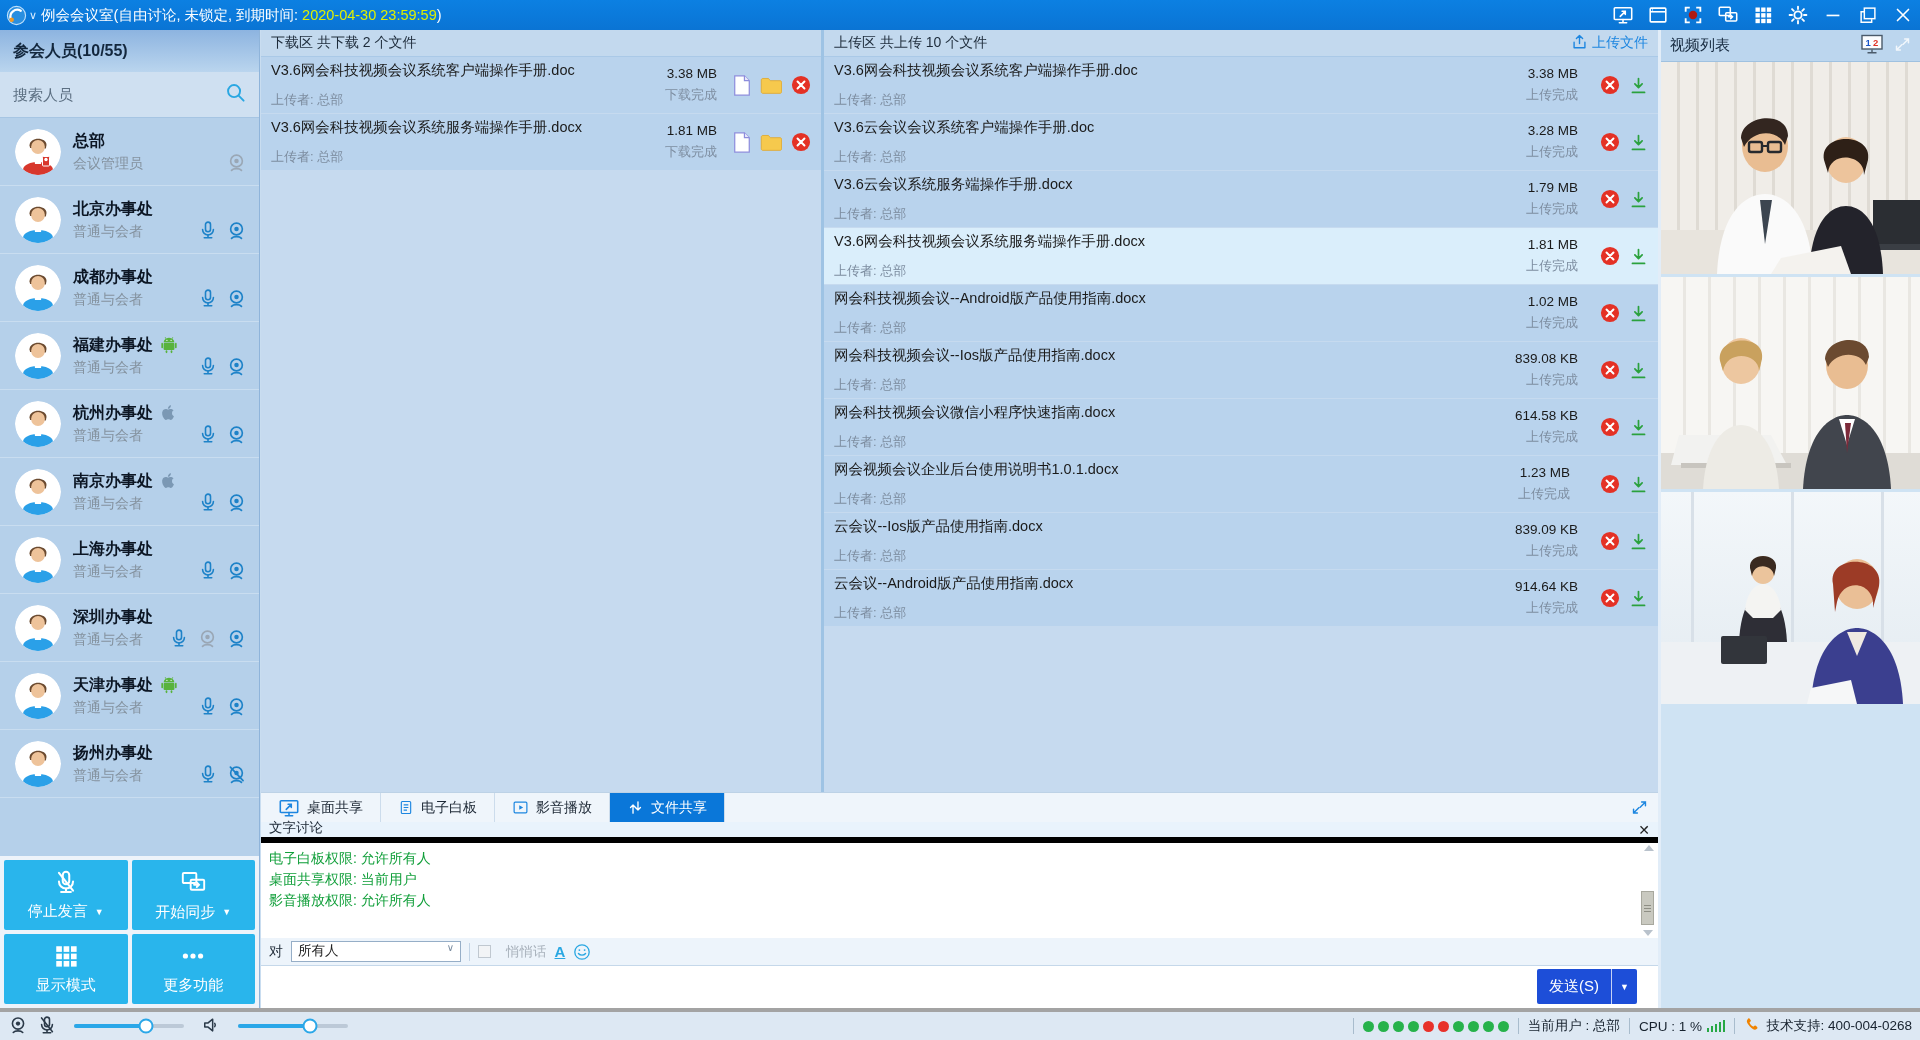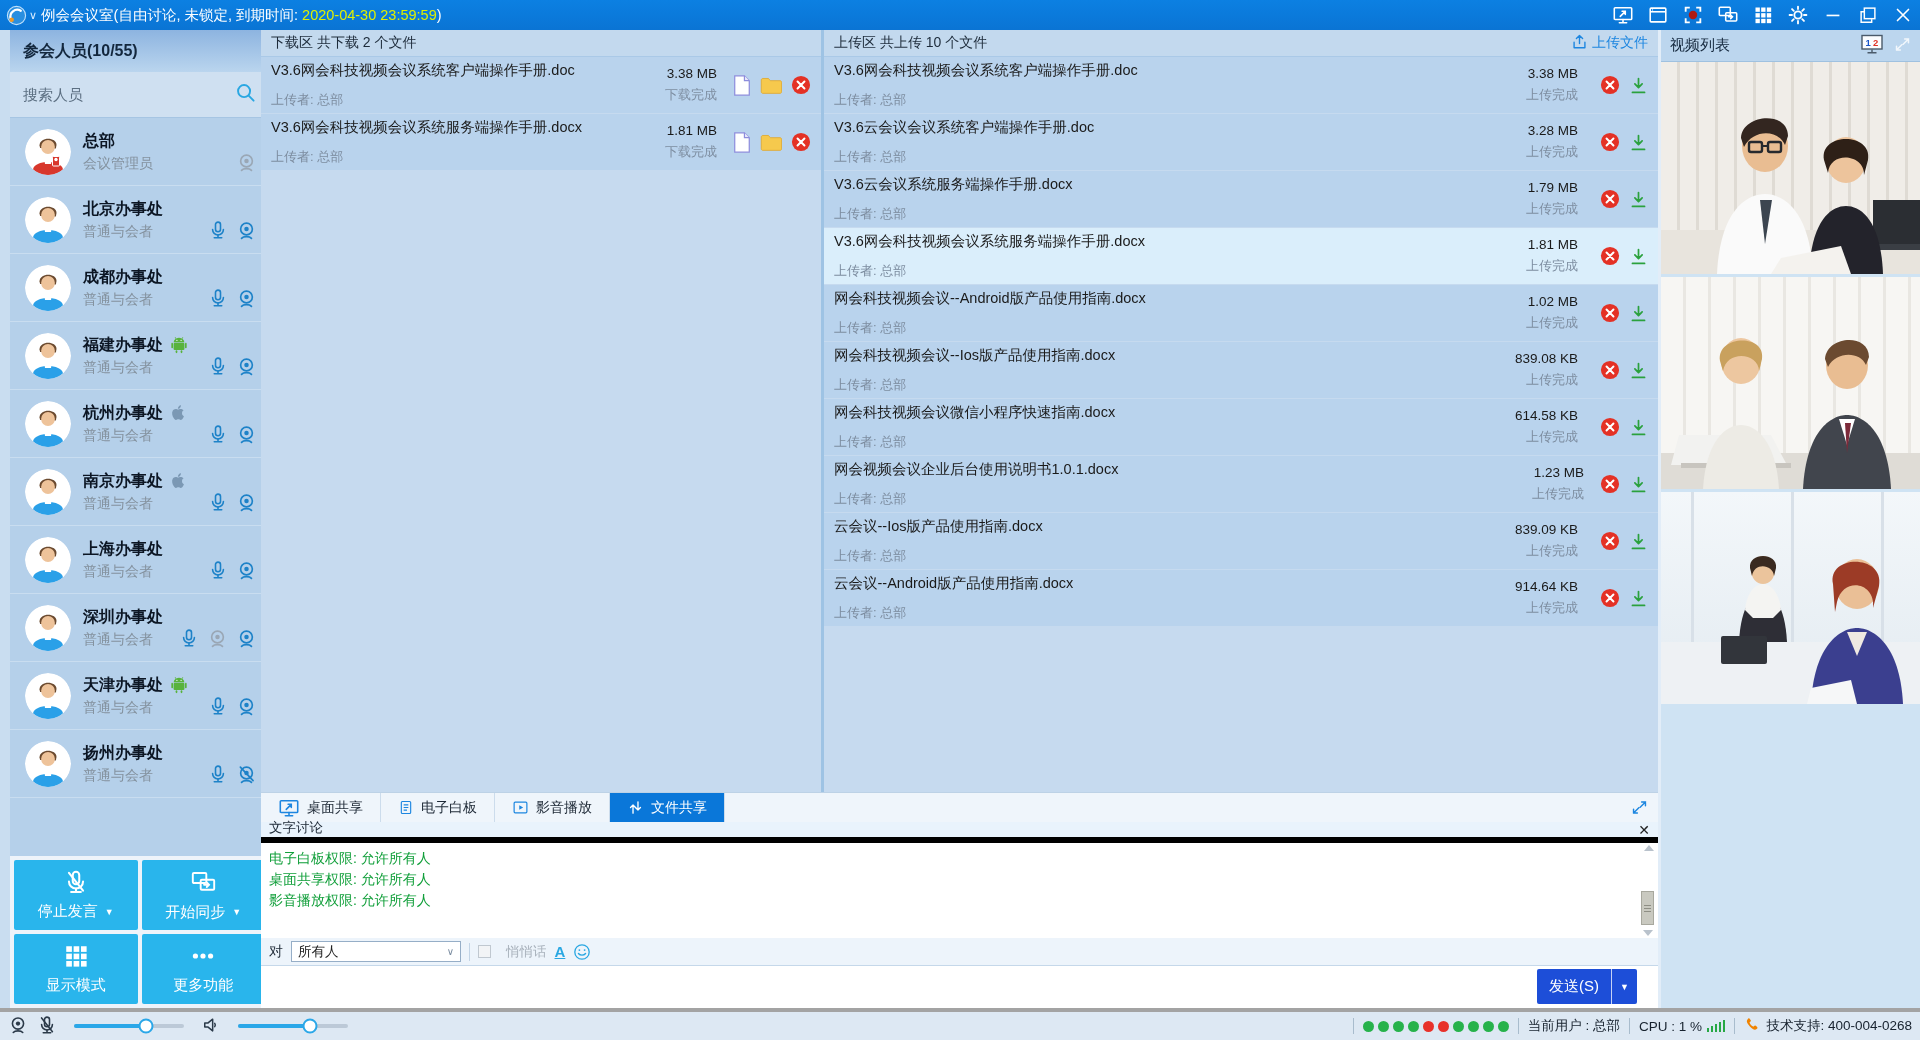--- a/index.html
+++ b/index.html
@@ -8,21 +8,21 @@
 .app{position:relative;width:1920px;height:1040px;background:#c9ddf0;overflow:hidden}
 
 .titlebar{position:absolute;top:0;left:0;right:0;height:30px;background:linear-gradient(#0c80e2,#0a74d4);display:flex;align-items:center;padding-left:6px;color:#fff}
 .logo{width:21px;height:21px;flex:none}
 .title-caret{font-size:11px;margin:0 4px 0 2px;color:#d8ecff}
 .title-text{font-size:14.5px;white-space:nowrap}
 .title-time{color:#dff000}
 .tb-icons{margin-left:auto;display:flex;height:100%}
 .tb-btn{width:35px;height:100%;display:flex;align-items:center;justify-content:center;cursor:default}
 
-.sidebar{position:absolute;top:30px;left:10px;width:260px;bottom:32px;background:#b5d0ea;border-right:1px solid #8fb4da;display:flex;flex-direction:column}
+.sidebar{position:absolute;top:30px;left:0;width:260px;bottom:32px;background:#b5d0ea;border-right:1px solid #8fb4da;display:flex;flex-direction:column}
 .sb-header{height:42px;flex:none;background:linear-gradient(#8db4e0,#bad5ee);display:flex;align-items:center;padding:0 13px;font-size:16px;font-weight:bold;color:#13273d}
 .sb-search{height:46px;flex:none;background:#cfe0f1;border-bottom:1px solid #a6c5e3;display:flex;align-items:center;padding:0 13px}
 .sb-search input{flex:1;border:none;background:transparent;outline:none;font-size:15px;color:#334;font-family:inherit}
 .sb-search input::placeholder{color:#5c6f82;opacity:1}
 .p-list{flex:1;overflow:hidden}
 .p-item{height:68px;display:flex;align-items:center;padding:0 10px 0 15px;border-bottom:1px solid rgba(255,255,255,.28)}
 .avatar{width:46px;height:46px;flex:none;border-radius:50%;overflow:hidden}
 .p-mid{flex:1;margin-left:12px;min-width:0}
 .p-name-row{display:flex;align-items:center;gap:6px;font-size:16px;font-weight:bold;color:#0c1624;line-height:20px}
 .p-sub-row{display:flex;align-items:flex-end;margin-top:1px}
@@ -61,21 +61,21 @@
 .chat-msgs{position:absolute;top:813px;left:0;right:0;height:95px;background:#fff;padding:5px 24px 0 8px}
 .msg{font-size:14px;line-height:21px;color:#119f3a;white-space:nowrap}
 .chat-scroll{position:absolute;top:815px;right:2px;width:15px;height:91px}
 .sc-arrow{width:0;height:0;border-left:5px solid transparent;border-right:5px solid transparent;margin:0 auto}
 .sc-up{border-bottom:6px solid #b9c2cc}
 .sc-dn{border-top:6px solid #b9c2cc;position:absolute;bottom:0;left:2px}
 .sc-thumb{position:absolute;top:46px;left:0;width:13px;height:34px;background:#c9c9c0;border:1px solid #a8a89e;display:flex;flex-direction:column;justify-content:center;gap:2px;padding:0 2px}
 .sc-thumb i{display:block;height:1px;background:#8e8e84}
 .compose{position:absolute;top:908px;left:0;right:0;height:28px;background:#edf4fb;border-bottom:1px solid #c5d8ea;display:flex;align-items:center;padding:0 8px;gap:8px}
 .to-label{font-size:14px;color:#1d2835}
-.to-select{width:170px;height:21px;background:#fff;border:1px solid #96aec7;display:flex;align-items:center;padding:0 6px;font-size:13.5px;color:#222;cursor:pointer}
+.to-select{width:170px;height:21px;background:#fff;border:1px solid #96aec7;display:flex;align-items:flex-start;padding:0 6px;font-size:13.5px;color:#222;cursor:pointer}
 .to-select .chev{margin-left:auto;color:#7a8ca0;font-size:10px}
 .compose .vsep{width:1px;height:18px;background:#c2d4e6}
 .whisper{display:flex;align-items:center;gap:15px;color:#a9b2bc;font-size:13.5px}
 .wh-box{width:13px;height:13px;background:#f2f4f6;border:1px solid #c0c8d0}
 .font-a{color:#29a7e2;font-size:15px;font-weight:bold;text-decoration:underline;cursor:pointer}
 .chat-input{position:absolute;top:936px;left:0;right:0;height:42px;background:#fff}
 .send-btn{position:absolute;right:21px;bottom:4px;height:35px;background:#1d4ed8;border-radius:2px;display:flex;align-items:center;color:#fff;cursor:pointer}
 .send-lbl{padding:0 12px;font-size:15px}
 .send-div{width:1px;align-self:stretch;background:rgba(255,255,255,.75)}
 .send-caret{padding:0 8px;font-size:9px}
@@ -856,21 +856,21 @@
                   <path d="M4 19h14"></path>
                 </svg>
               </span>
      </span>
    </div>
           <div class="f-row">
      <span class="f-left">
               <div class="f-name">网会视频会议企业后台使用说明书1.0.1.docx</div>
               <div class="f-up">上传者: 总部</div>
             </span>
-     <span class="f-meta" style="margin-right:16px">
+     <span class="f-meta" style="margin-right:30px">
               <div class="f-size">1.23 MB</div>
               <div class="f-status">上传完成</div>
             </span>
      <span class="f-actions" style="margin-left:0">
        <span>
                 <svg width="20" height="20" viewBox="0 0 22 22">
                   <circle cx="11" cy="11" r="10" fill="#e43125"></circle>
                   <path d="M7.2 7.2l7.6 7.6M14.8 7.2l-7.6 7.6" stroke="#fff" stroke-width="2.2" stroke-linecap="round"></path>
                 </svg>
               </span>
@@ -979,21 +979,21 @@
           </svg>
         </span>
     </div>
 
     <div class="chat-h">
       <span>文字讨论</span>
       <span class="chat-close">✕</span>
     </div>
     <div class="chat-msgs" id="chat-msgs">
         <div class="msg">电子白板权限: 允许所有人</div>
-        <div class="msg">桌面共享权限: 允许所有人</div>
+        <div class="msg">桌面共享权限: 当前用户</div>
         <div class="msg">影音播放权限: 允许所有人</div>
       </div>
     <div class="chat-scroll">
       <div class="sc-arrow sc-up"></div>
       <div class="sc-thumb">
           <i></i>
           <i></i>
           <i></i>
         </div>
       <div class="sc-arrow sc-dn"></div>

